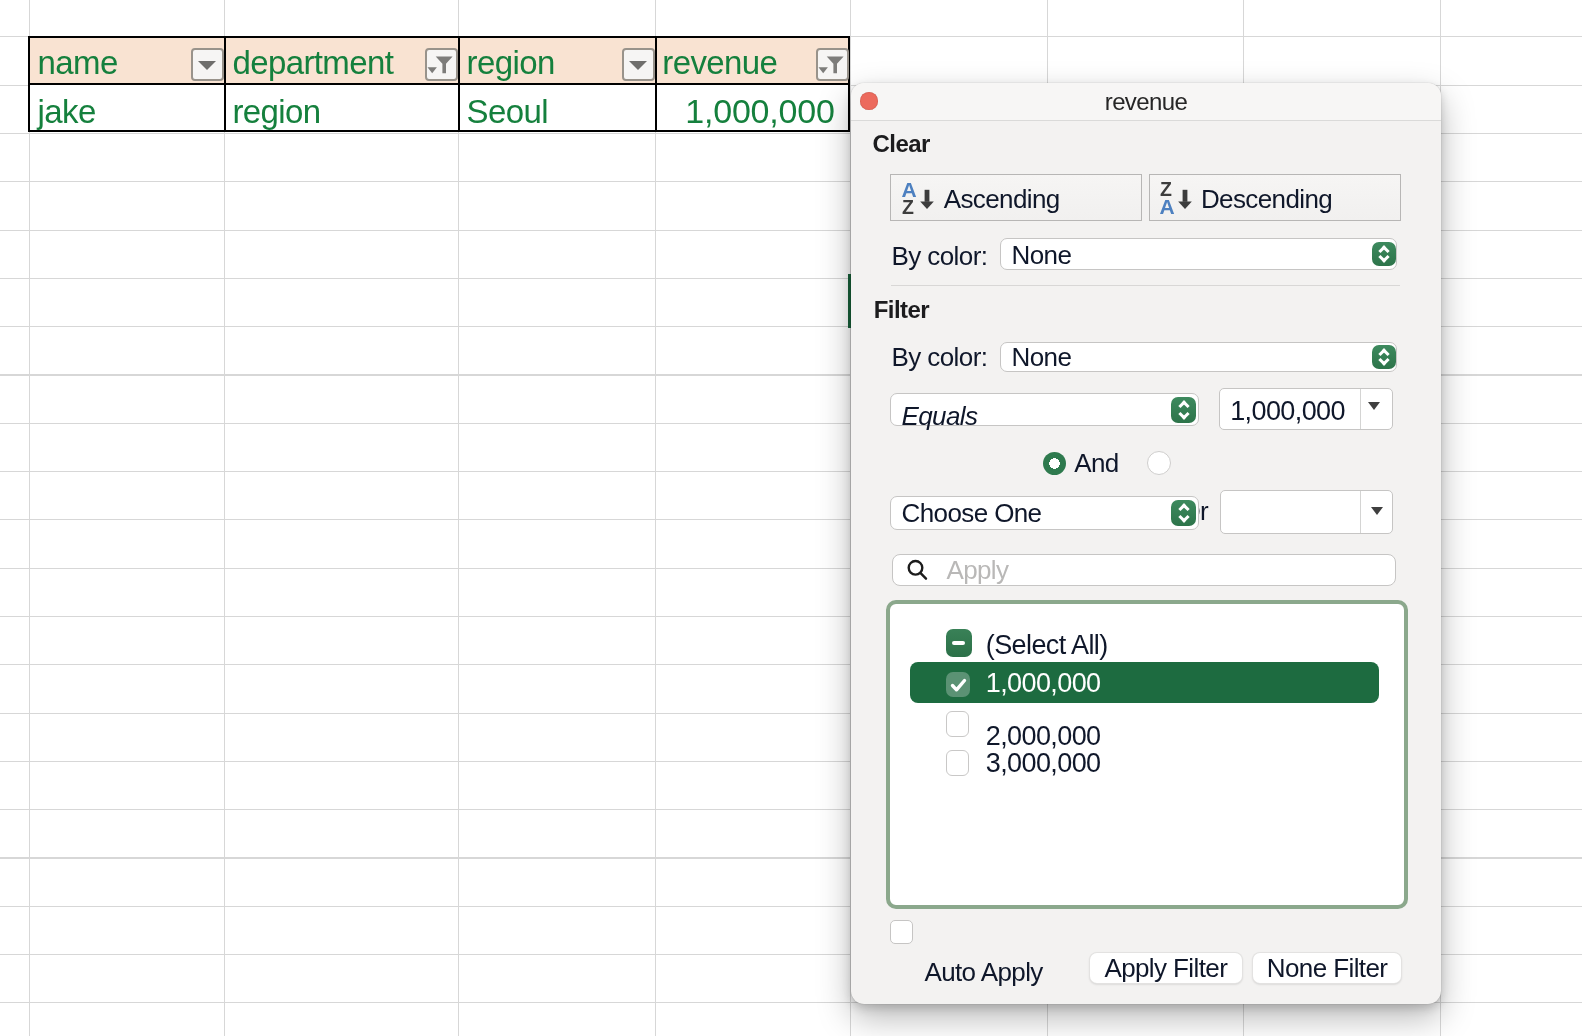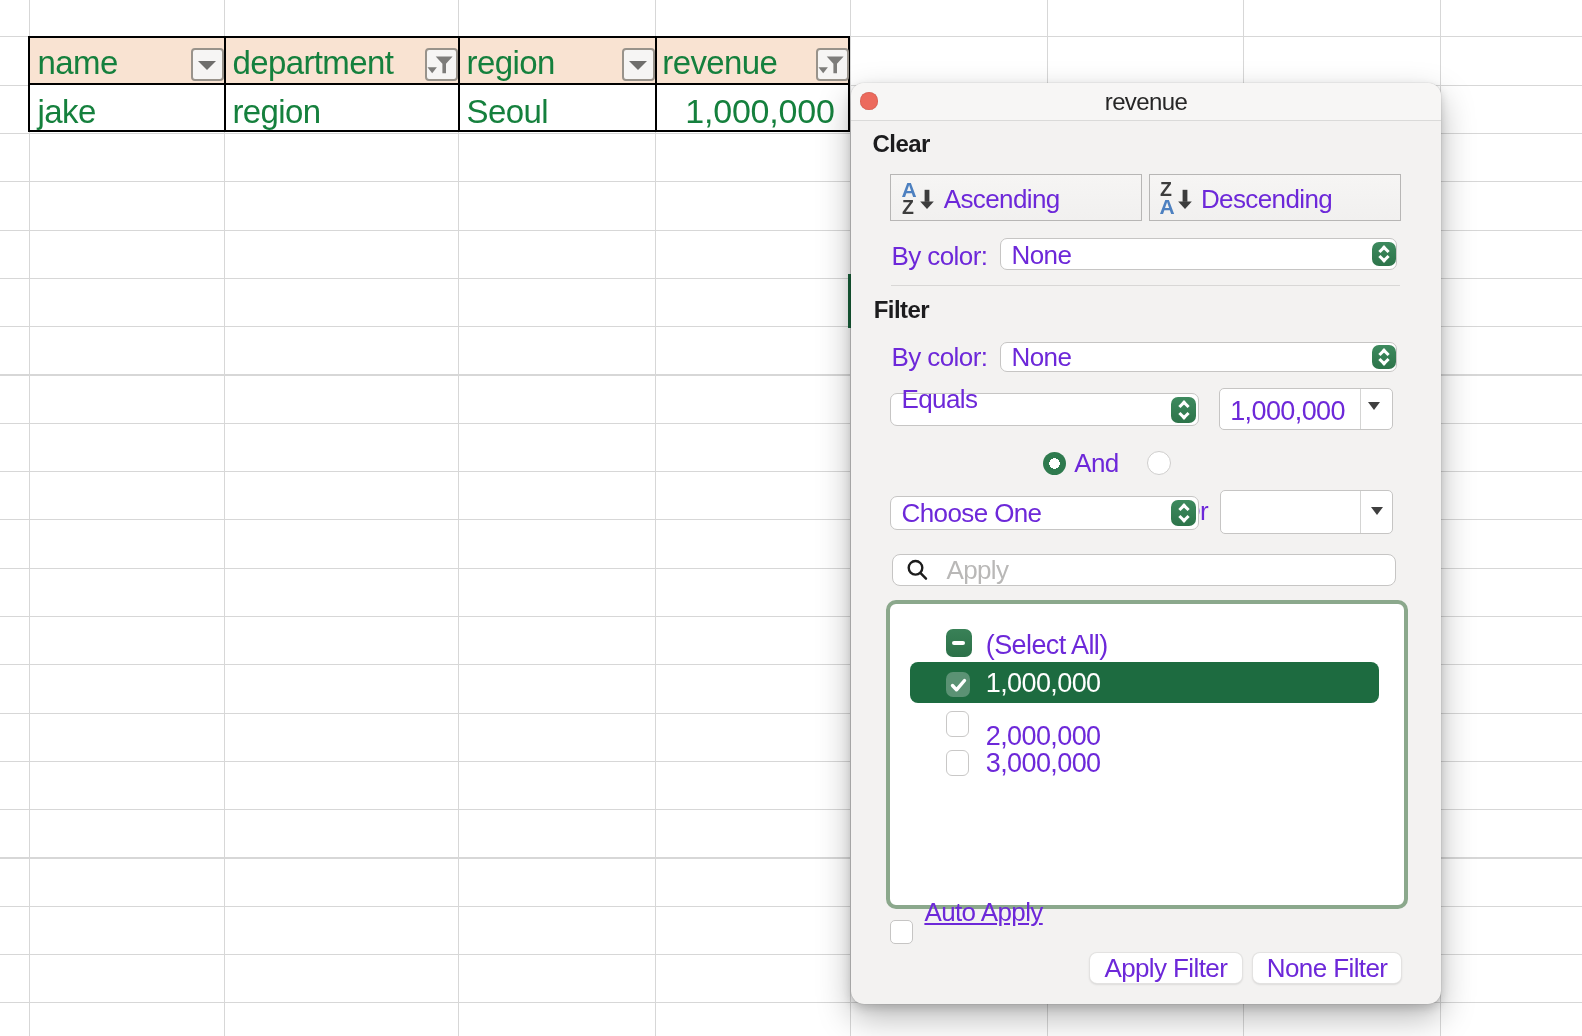--- a/index.html
+++ b/index.html
@@ -14,21 +14,21 @@
   #tblhead{left:0;top:0;width:818.7px;height:44.9px;background:#f9e3d2;border-bottom:2.4px solid #000;}
   .cv{top:0;width:2.4px;height:92px;background:#000;}
   .celltext{font-size:33px;letter-spacing:-0.6px;color:#15803d;white-space:nowrap;line-height:1;}
   .fbtn{width:33px;height:33px;background:#f6f5f4;border:2px solid #99938b;border-radius:4px;box-sizing:border-box;}
   
   #greenline{left:847.5px;top:274px;width:3.2px;height:53.5px;background:#17613a;}
   
   #popup{left:851px;top:83px;width:590px;height:920.5px;background:#f3f2f1;border-radius:13px;
      box-shadow:0 0 1px rgba(0,0,0,.35),0 14px 34px rgba(0,0,0,.28),0 4px 10px rgba(0,0,0,.16);}
   #popup .abs{position:absolute;}
-  .dtext{font-size:26px;letter-spacing:-0.6px;color:#6d28d9;white-space:nowrap;line-height:1;}
+  .dtext{font-size:26px;letter-spacing:-0.6px;color:#0f172a;white-space:nowrap;line-height:1;}
   .dhead{font-size:24px;letter-spacing:-0.6px;font-weight:bold;color:#1c1c1e;line-height:1;}
   .whitebox{background:#fff;border:1px solid #c6c5c4;border-radius:7px;box-sizing:border-box;}
   .stepper{background:linear-gradient(#3d8a5e,#2d744a);border-radius:7px;}
   .sortbtn{border:1.6px solid #b7b6b5;background:linear-gradient(#f6f5f4,#f1f0ef);box-sizing:border-box;}
   .tri{position:absolute;left:50%;top:11.2px;margin-left:-9px;width:0;height:0;
        border-left:9px solid transparent;border-right:9px solid transparent;border-top:9.6px solid #6f6e6c;}
   .stepper{position:absolute;}
   .stepper::before,.stepper::after{content:"";position:absolute;left:50%;width:8px;height:8px;
        border:solid #fff;border-width:3.2px 3.2px 0 0;box-sizing:border-box;}
   .stepper::before{top:5px;transform:translateX(-50%) rotate(-45deg);}
@@ -140,21 +140,21 @@
   <div class="abs" style="left:40px;top:202.2px;width:509px;height:1px;background:#d8d7d6;"></div>
 
   <div class="abs dhead" style="left:22.8px;top:214.8px;">Filter</div>
 
   <div class="abs dtext" style="left:40.6px;top:260.7px;">By color:</div>
   <div class="abs whitebox" style="left:149px;top:258.7px;width:397px;height:30.5px;"></div>
   <div class="abs dtext" style="left:160.5px;top:260.7px;">None</div>
   <div class="abs stepper stp2" style="left:520.5px;top:261.8px;width:24.5px;height:24.5px;"></div>
 
   <div class="abs whitebox" style="left:39px;top:310.3px;width:308.6px;height:33.2px;"></div>
-  <div class="abs dtext" style="left:50.5px;top:303px;">Equals</div>
+  <div class="abs dtext" style="left:50.5px;top:320px;font-style:italic;">Equals</div>
   <div class="abs stepper stp3" style="left:320.1px;top:314.3px;width:25.4px;height:25.4px;"></div>
 
   <div class="abs whitebox" style="left:368px;top:305.3px;width:173.8px;height:41.5px;border-radius:5px;"></div>
   <div class="abs" style="left:509px;top:306.3px;width:1px;height:39.5px;background:#d4d4d3;"></div>
   <div class="abs dtext" style="left:379.2px;top:315.2px;font-size:27px;">1,000,000</div>
   <div class="abs" style="left:516.5px;top:318.8px;width:0;height:0;border-left:6.5px solid transparent;
        border-right:6.5px solid transparent;border-top:8.5px solid #3f3f3f;"></div>
 
   <div class="abs" style="left:191.8px;top:368.7px;width:23px;height:23px;border-radius:50%;
        background:radial-gradient(circle at 50% 50%, #fff 0 5.1px, #2e7a4e 5.2px 100%);"></div>
@@ -197,21 +197,21 @@
   <div class="abs" style="left:94.5px;top:628.2px;width:23.9px;height:25.6px;border-radius:6px;
        background:#fff;border:1.6px solid #c9c8c7;box-sizing:border-box;"></div>
   <div class="abs dtext" style="left:134.8px;top:627.5px;font-size:27px;margin-top:12px;">2,000,000</div>
 
   <div class="abs" style="left:94.5px;top:667.4px;width:23.9px;height:25.6px;border-radius:6px;
        background:#fff;border:1.6px solid #c9c8c7;box-sizing:border-box;"></div>
   <div class="abs dtext" style="left:134.8px;top:666.8px;font-size:27px;">3,000,000</div>
 
   <div class="abs" style="left:39.2px;top:837.4px;width:23.2px;height:23.8px;border-radius:5px;
        background:#fff;border:1.6px solid #c6c5c4;box-sizing:border-box;"></div>
-  <div class="abs dtext" style="left:73.4px;top:816px;text-decoration:underline;">Auto Apply</div>
+  <div class="abs dtext" style="left:73.4px;top:876px;">Auto Apply</div>
 
   <div class="abs dtext" style="left:238.9px;top:869.8px;width:151.9px;height:30px;background:#fff;
        border-radius:7px;box-shadow:0 0 0 1px #e3e2e1,0 1px 2.5px rgba(0,0,0,.22);display:flex;
        align-items:center;justify-content:center;">Apply Filter</div>
   <div class="abs dtext" style="left:401.7px;top:869.8px;width:148.8px;height:30px;background:#fff;
        border-radius:7px;box-shadow:0 0 0 1px #e3e2e1,0 1px 2.5px rgba(0,0,0,.22);display:flex;
        align-items:center;justify-content:center;">None Filter</div>
 </div>
 
 </body></html>

